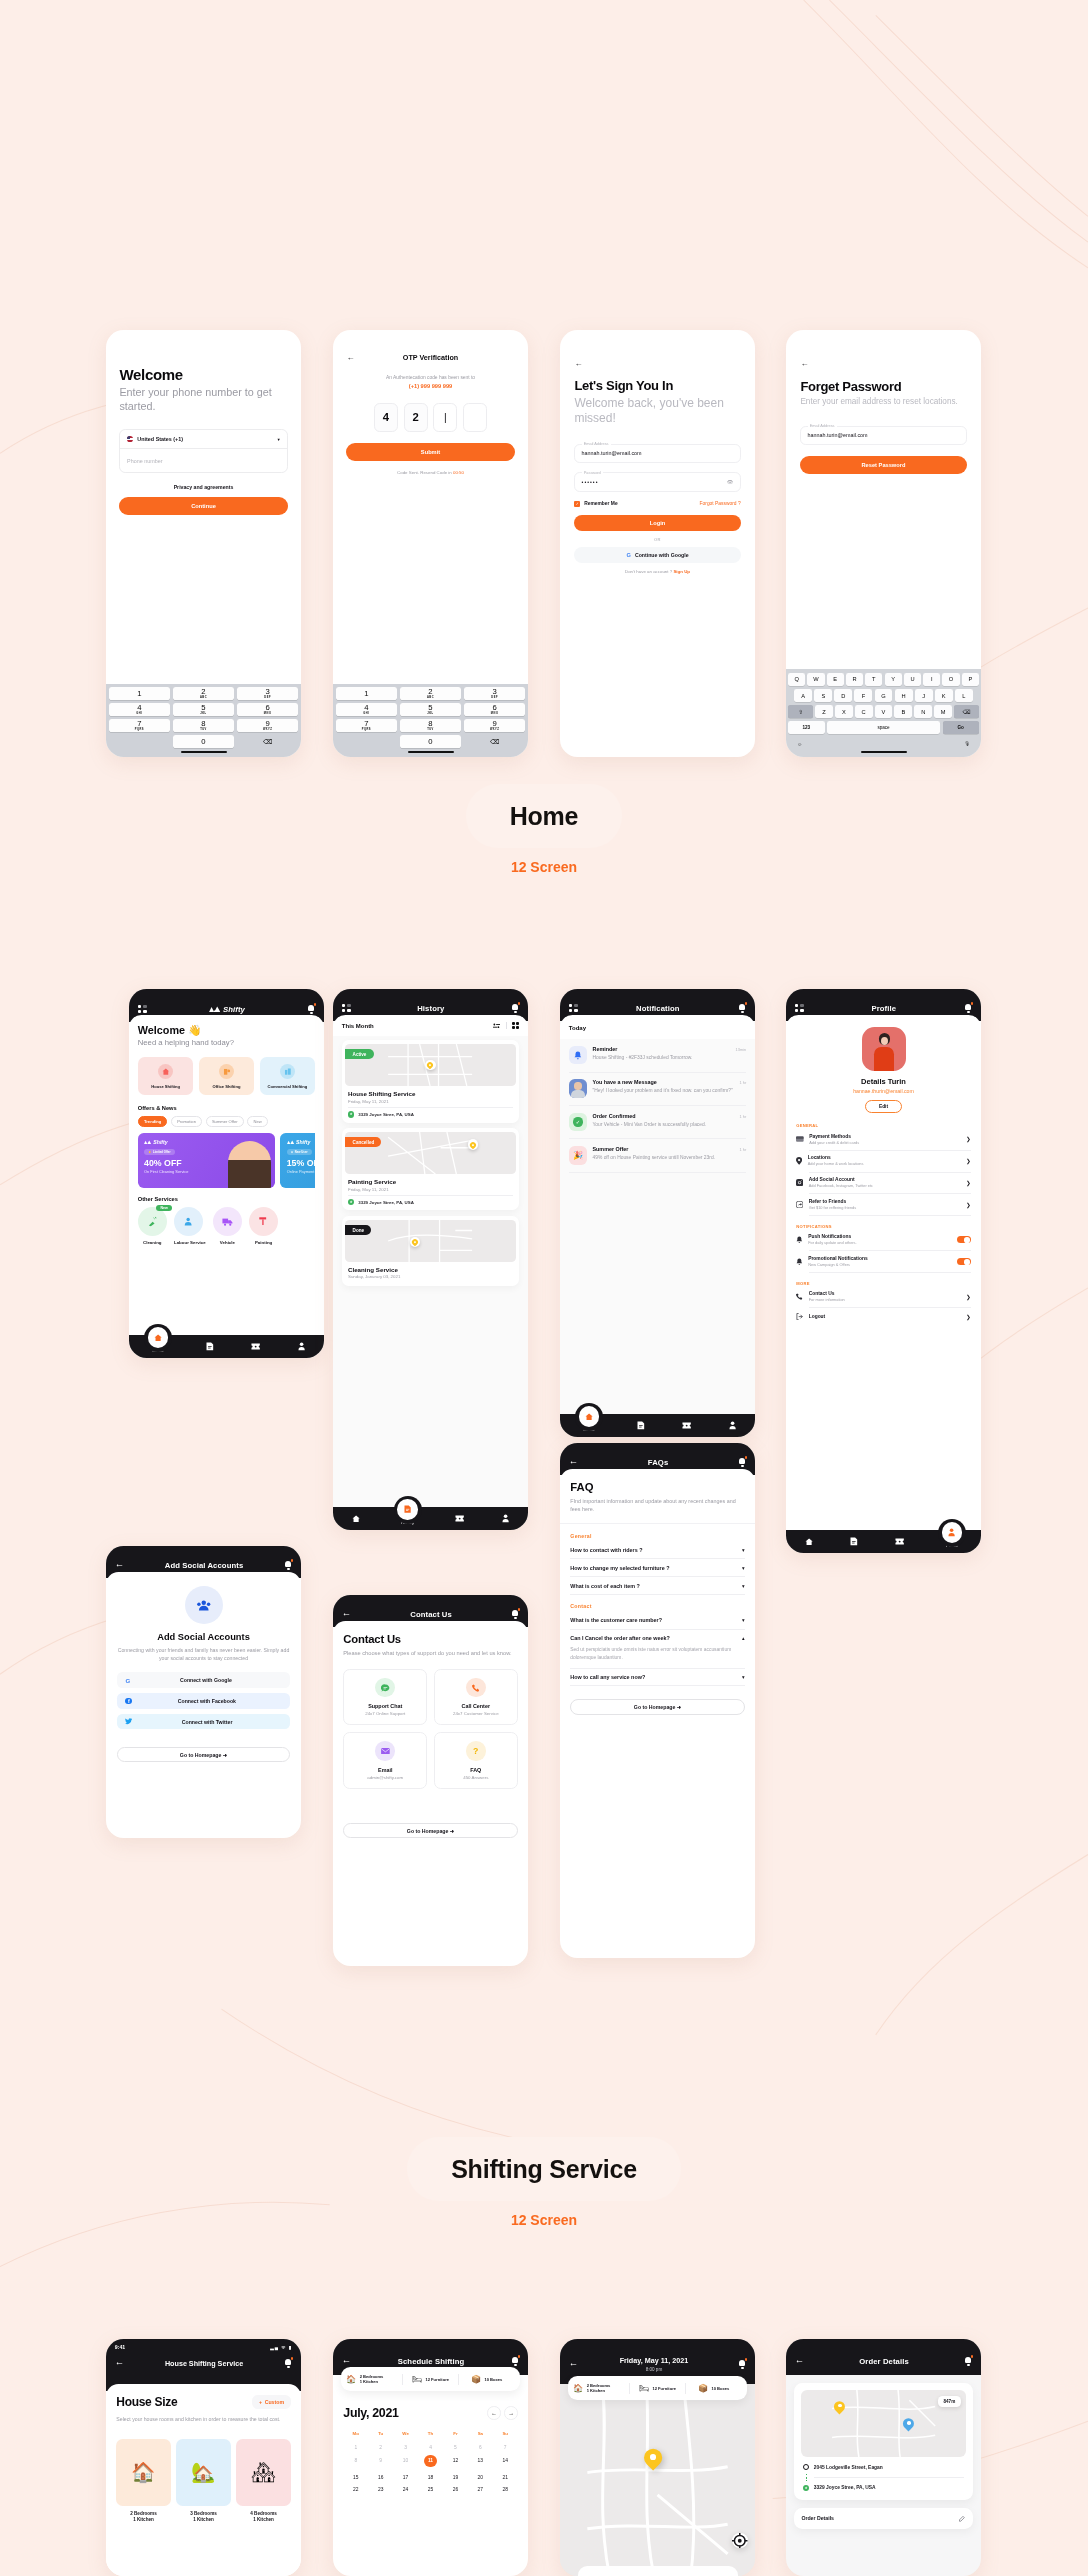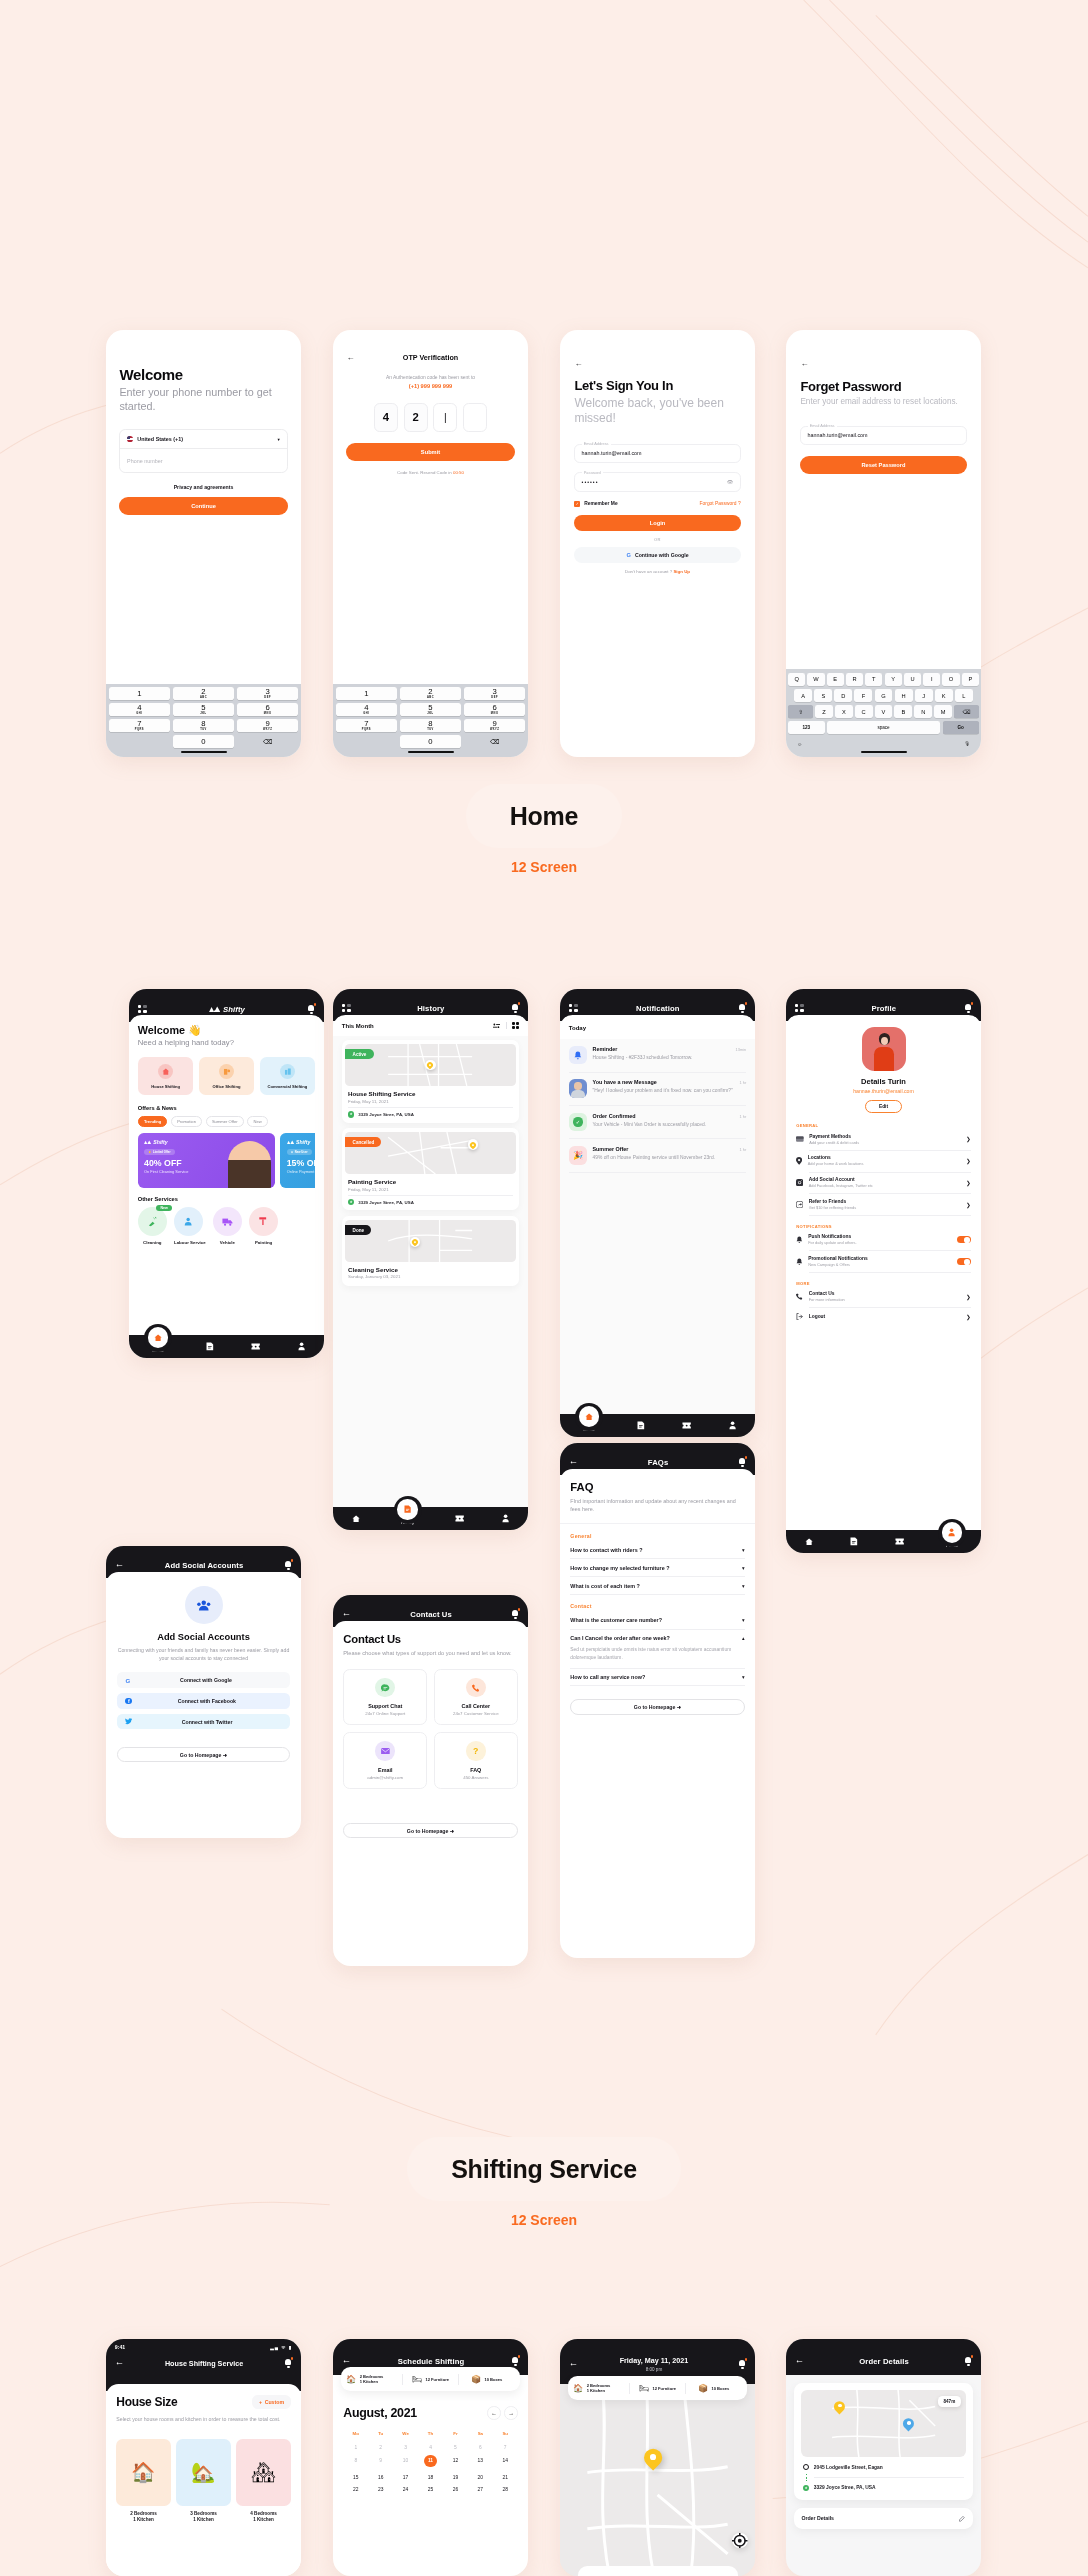--- a/index.html
+++ b/index.html
@@ -1208,21 +1208,21 @@
     </div>
     <span style="width:0.5px;height:11.3px;background:#ececef"></span>
     <div style="flex:1;display:flex;align-items:center;gap:3.1px;justify-content:center">
       <span style="font-size:8.2px">📦</span>
       <span style="font-size:4.1px;font-weight:700;color:#14131a">10 Boxes</span>
     </div>
   </div>
 
   <div style="padding:14.4px 10.3px 0">
     <div style="display:flex;align-items:center">
-      <span style="flex:1;font-size:12.4px;font-weight:800;color:#0b0a0d;letter-spacing:-0.3px">August, 2021</span>
+      <span style="flex:1;font-size:12.4px;font-weight:800;color:#0b0a0d;letter-spacing:-0.3px">July, 2021</span>
       <span style="width:13.4px;height:13.4px;border-radius:50%;border:0.5px solid #eeeef1;display:flex;align-items:center;justify-content:center;font-size:5.7px;margin-right:3.6px">←</span>
       <span style="width:13.4px;height:13.4px;border-radius:50%;border:0.5px solid #eeeef1;display:flex;align-items:center;justify-content:center;font-size:5.7px">→</span>
     </div>
 
     <div style="display:grid;grid-template-columns:repeat(7,1fr);margin-top:11.3px;text-align:center;font-size:4.4px;font-weight:700;color:#f9822f">
       <span>Mo</span>
         <span>Tu</span>
         <span>We</span>
       <span>Th</span>
         <span>Fr</span>

